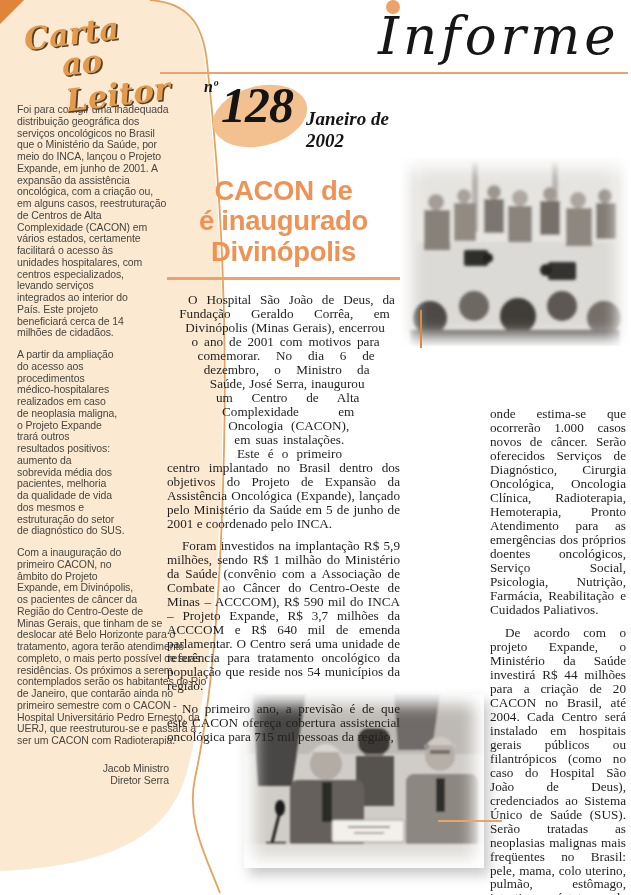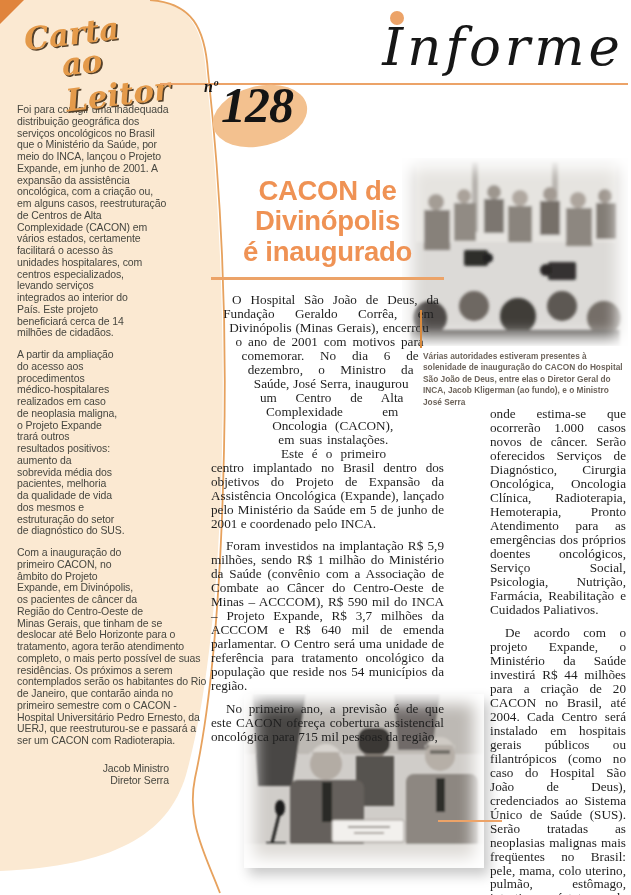--- a/index.html
+++ b/index.html
@@ -22,38 +22,38 @@
   .logo-l1{position:absolute;left:4px;top:8px;font-size:31px;}
   .logo-l2{position:absolute;left:38px;top:38px;font-size:31px;}
   .sidebar-body{margin-top:12px;width:190px;
         font-family:"Liberation Sans",sans-serif;font-weight:normal;
         font-size:10.5px;line-height:1.12;color:var(--sidebar-text);letter-spacing:-0.1px;}
   .sidebar-body p{margin:0 0 10px 0;}
   .curve-spacer{float:right;width:95px;height:540px;margin-right:-4px;
         shape-outside:polygon(55px 0,95px 0,95px 540px,35px 490px,5px 410px,0 330px,10px 210px,50px 120px);}
   .signature{margin-top:16px;text-align:right;padding-right:38px;}
   
-  .masthead{position:absolute;right:3px;top:8px;width:250px;z-index:2;text-align:center;margin-top:11px;}
+  .masthead{position:absolute;right:3px;top:8px;width:250px;z-index:2;text-align:left;}
   .mast-title{position:relative;display:inline-block;font-family:"DejaVu Serif",serif;
         font-style:italic;font-size:53px;letter-spacing:4px;color:#161616;line-height:1.05;}
   .mast-dot{position:absolute;left:8px;top:-8px;width:14px;height:14px;border-radius:50%;
         background:var(--rule);}
   .mast-rule{position:absolute;top:64px;right:0;width:468px;height:2px;background:var(--rule);}
   .mast-sub{margin-top:3px;padding-right:4px;font-family:"Liberation Sans",sans-serif;
         font-size:20px;letter-spacing:3px;color:var(--inca-gray);}
   
   .issue{position:absolute;left:200px;top:78px;width:230px;height:80px;z-index:2;
         font-family:"Liberation Serif",serif;font-style:italic;font-weight:bold;color:#141414;}
   .issue-ellipse{position:absolute;left:12px;top:8px;width:96px;height:60px;border-radius:50%;
         background:var(--accent-light);transform:rotate(-14deg);}
   .issue-no{position:absolute;left:4px;top:0;font-size:16px;}
   .issue-num{position:absolute;left:21px;top:2px;font-size:50px;letter-spacing:-1px;line-height:1;}
   .issue-date{position:absolute;left:106px;top:30px;font-size:19px;}
   
-  .col1{position:absolute;left:167px;top:176px;width:233px;z-index:2;margin-left:44px;}
+  .col1{position:absolute;left:167px;top:176px;width:233px;z-index:2;}
   .headline{margin:0;text-align:center;font-family:"Liberation Sans",sans-serif;
         font-weight:bold;font-size:27.5px;line-height:1.1;color:var(--accent);letter-spacing:-0.3px;}
   .headline span{display:block;}
   .headline-rule{height:3px;background:var(--rule);margin:10px 0 13px 0;}
   .bodytext{font-size:13.2px;line-height:1.06;color:var(--text-dark);text-align:justify;}
   .bodytext p{margin:0 0 9px 0;}
   .bodytext p.ind{text-indent:15px;}
   .fl{float:left;width:70px;height:160px;margin-top:245px;
         shape-outside:polygon(0 0,70px 160px,0 160px);}
   .fr{float:right;width:58px;height:160px;margin-top:245px;
@@ -108,27 +108,28 @@
     <div class="mast-title">
       <span class="mast-dot"></span><span>Informe</span>
     </div>
     <div class="mast-rule"></div>
   </div>
 
   <div class="issue">
     <div class="issue-ellipse"></div>
     <span class="issue-no">nº</span>
     <span class="issue-num">128</span>
+    <span class="issue-date">Janeiro de 2002</span>
   </div>
 
   <div class="col1">
     <h1 class="headline">
       <span>CACON de</span>
+      <span>é inaugurado</span>
       <span>Divinópolis</span>
-      <span>é inaugurado</span>
     </h1>
     <div class="headline-rule"></div>
     <div class="bodytext">
       <div class="fl"></div>
       <div class="fr"></div>
       <p class="ind">O Hospital São João de Deus, da Fundação Geraldo Corrêa, em Divinópolis (Minas Gerais), encerrou o ano de 2001 com motivos para comemorar. No dia 6 de dezembro, o Ministro da Saúde, José Serra, inaugurou um Centro de Alta Complexidade em Oncologia (CACON), em suas instalações. Este é o primeiro centro implantado no Brasil dentro dos objetivos do Projeto de Expansão da Assistência Oncológica (Expande), lançado pelo Ministério da Saúde em 5 de junho de 2001 e coordenado pelo INCA.</p>
       <p class="ind">Foram investidos na implantação R$ 5,9 milhões, sendo R$ 1 milhão do Ministério da Saúde (convênio com a Associação de Combate ao Câncer do Centro-Oeste de Minas – ACCCOM), R$ 590 mil do INCA – Projeto Expande, R$ 3,7 milhões da ACCCOM e R$ 640 mil de emenda parlamentar. O Centro será uma unidade de referência para tratamento oncológico da população que reside nos 54 municípios da região.</p>
       <p class="ind">No primeiro ano, a previsão é de que este CACON ofereça cobertura assistencial oncológica para 715 mil pessoas da região,</p>
     </div>
   </div>
@@ -168,21 +169,20 @@
         <circle cx="28" cy="160" r="17" fill="#4e4a46"></circle>
         <circle cx="72" cy="148" r="15" fill="#6e6862"></circle>
         <circle cx="116" cy="158" r="18" fill="#3f3c39"></circle>
         <circle cx="160" cy="148" r="15" fill="#5d5853"></circle>
         <circle cx="202" cy="160" r="17" fill="#746e67"></circle>
         <rect x="8" y="172" width="210" height="16" fill="#57534f"></rect>
       </g>
     </svg>
   </div>
   <div class="photo-tick"></div>
-  <div class="caption caption1">Várias autoridades estiveram presentes à solenidade de inauguração do CACON do Hospital São João de Deus, entre elas o Diretor Geral do INCA, Jacob Kligerman (ao fundo), e o Ministro José Serra</div>
 
   <div class="col2 bodytext">
     <div class="col2-spacer"></div>
     <p>onde estima-se que ocorrerão 1.000 casos novos de câncer. Serão oferecidos Serviços de Diagnóstico, Cirurgia Oncológica, Oncologia Clínica, Radioterapia, Hemoterapia, Pronto Atendimento para as emergências dos próprios doentes oncológicos, Serviço Social, Psicologia, Nutrição, Farmácia, Reabilitação e Cuidados Paliativos.</p>
     <p class="ind"><span>De acordo com o projeto Expande, o Ministério da Saúde investirá R$ 44 milhões para a criação de 20 CACON no Brasil, até 2004. Cada Centro será instalado em hospitais gerais públicos ou filantrópicos (como no caso do Hospital São João de Deus), credenciados ao Sistema Único de Saúde (SUS). Serão tratadas as neoplasias malignas mais freqüentes no Brasil: pele, mama, colo uterino, pulmão, estômago, intestino, próstata, e, de forma também estrategicamente definida, tumores da infância e da adolescência.</span>
       </p>
   </div>
 
   <div class="photo photo2">
     <svg viewBox="0 0 240 174" aria-hidden="true">

